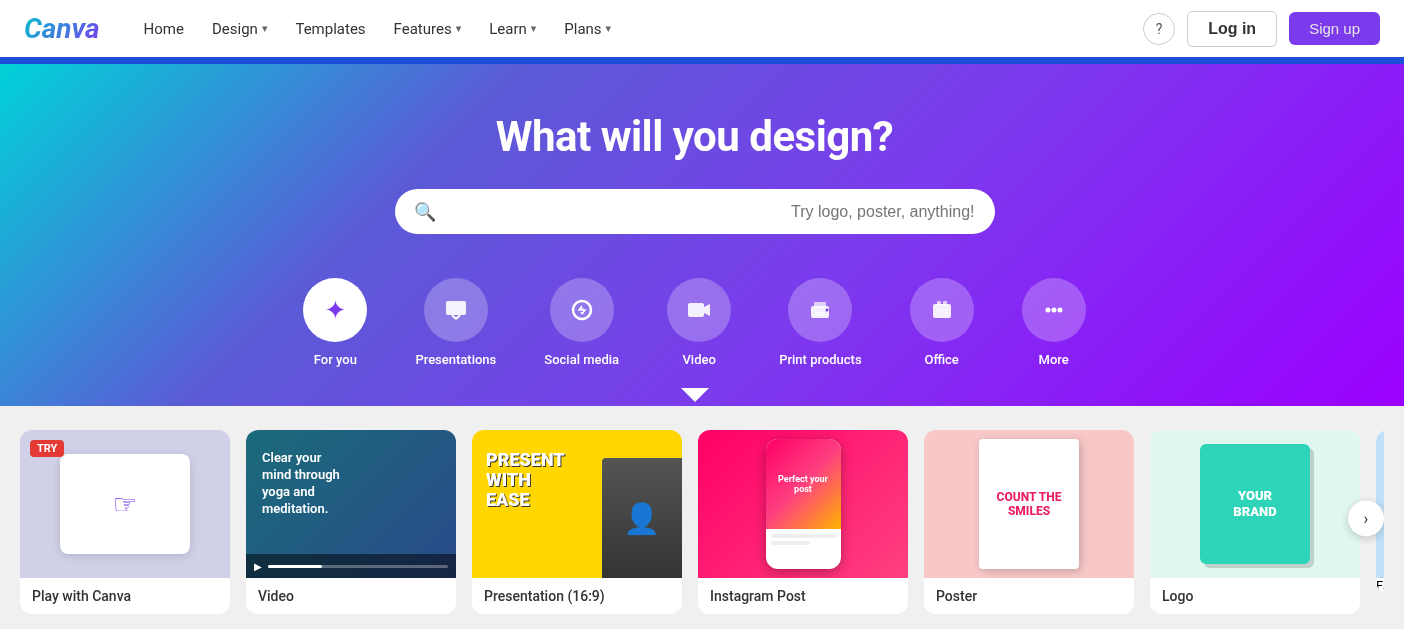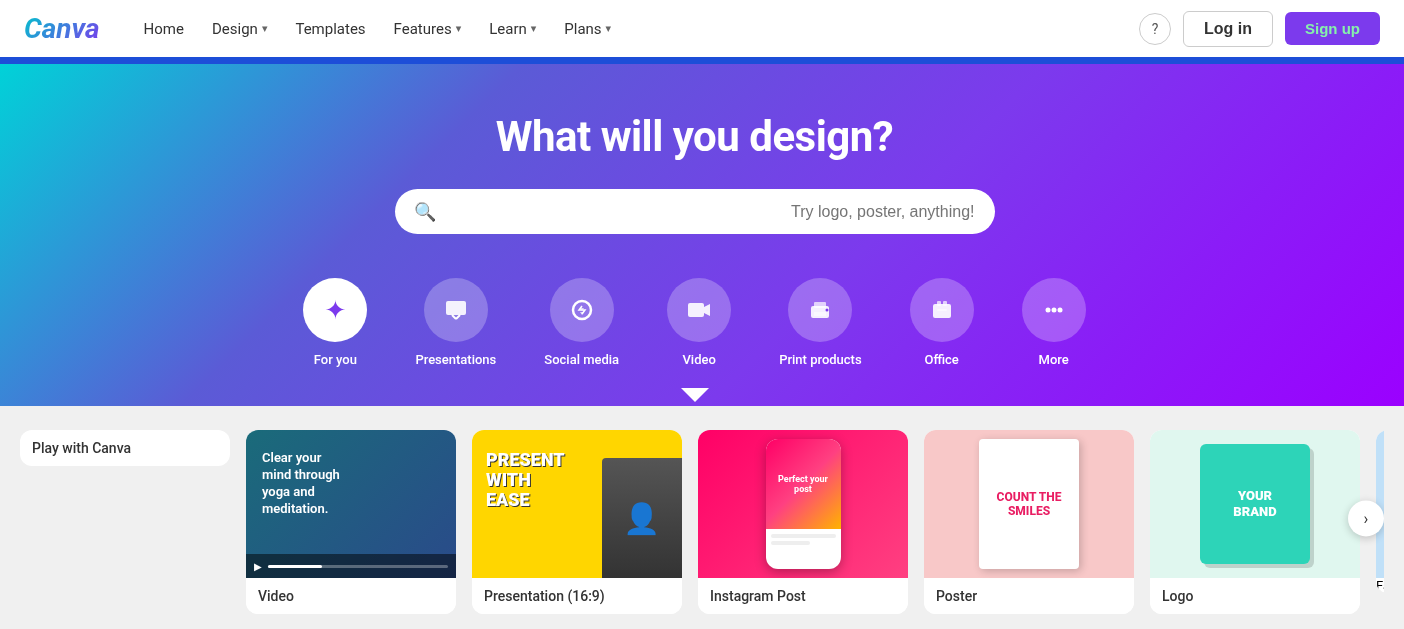--- a/index.html
+++ b/index.html
@@ -73,22 +73,22 @@
       color: #333;
       font-weight: 700;
     }
     .signup-btn {
       padding: 8px 20px;
       border: none;
       border-radius: 6px;
       background: #7c3aed;
       font-size: 15px;
       cursor: pointer;
-      color: #86efac;
-      font-weight: 700;
+      color: #e5e5e5;
+      font-weight: 400;
     }
 
     
     .hero {
       background: linear-gradient(135deg, #00d2d8 0%, #5b5bd6 30%, #7c3aed 60%, #8b1cf7 80%, #9b00ff 100%);
       padding: 48px 15px 0 0;
       text-align: center;
       position: relative;
       overflow: hidden;
     }
@@ -557,20 +557,26 @@
   </div>
   <div class="hero-arrow">
     <div class="hero-arrow-down"></div>
   </div>
 </section>
 
 <section class="design-section">
   <div class="design-grid">
 
     <div class="design-card play-card">
+      <div class="play-thumb">
+        <span class="try-badge">TRY</span>
+        <div class="play-thumb-inner">
+          <span class="cursor-icon">☞</span>
+        </div>
+      </div>
       <div class="card-label">Play with Canva</div>
     </div>
 
     <div class="design-card" style="width:210px">
       <div class="video-card-thumb">
         <div class="video-text-overlay">Clear your<br>mind through<br>yoga and<br>meditation.</div>
         <div class="video-play-bar">
           <span class="play-tri">▶</span>
           <div class="progress-bar">
             <div class="progress-fill"></div>

